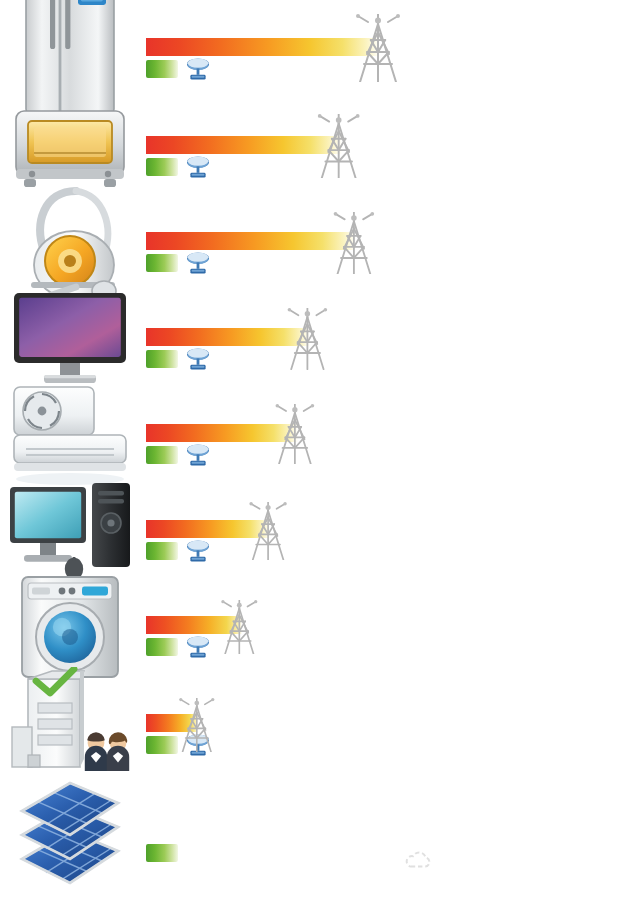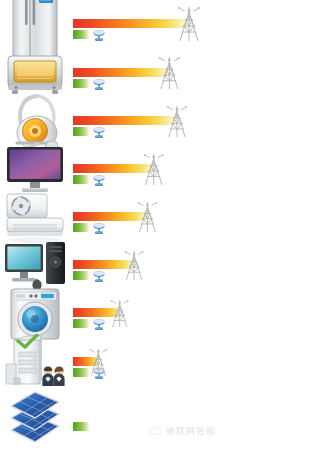--- a/index.html
+++ b/index.html
@@ -608,14 +608,13 @@
       <div class="green" style="left: 73px; width: 16px; top: 32px;"></div>
     </div>
   </div>
 
 <div id="watermark">
   <span>
     <svg width="14" height="10" viewBox="0 0 14 10">
       <path d="M3.4 8.3h7.2a2.3 2.3 0 0 0 .2-4.56A3.3 3.3 0 0 0 4.6 3.1 2.6 2.6 0 0 0 3.4 8.3z" fill="none" stroke="#9c9c9c" stroke-width="1" stroke-dasharray="2.2 1.4"></path>
     </svg>
   </span>
-  <span class="wm-text">物联网智能</span>
 </div>
 
 </body></html>

